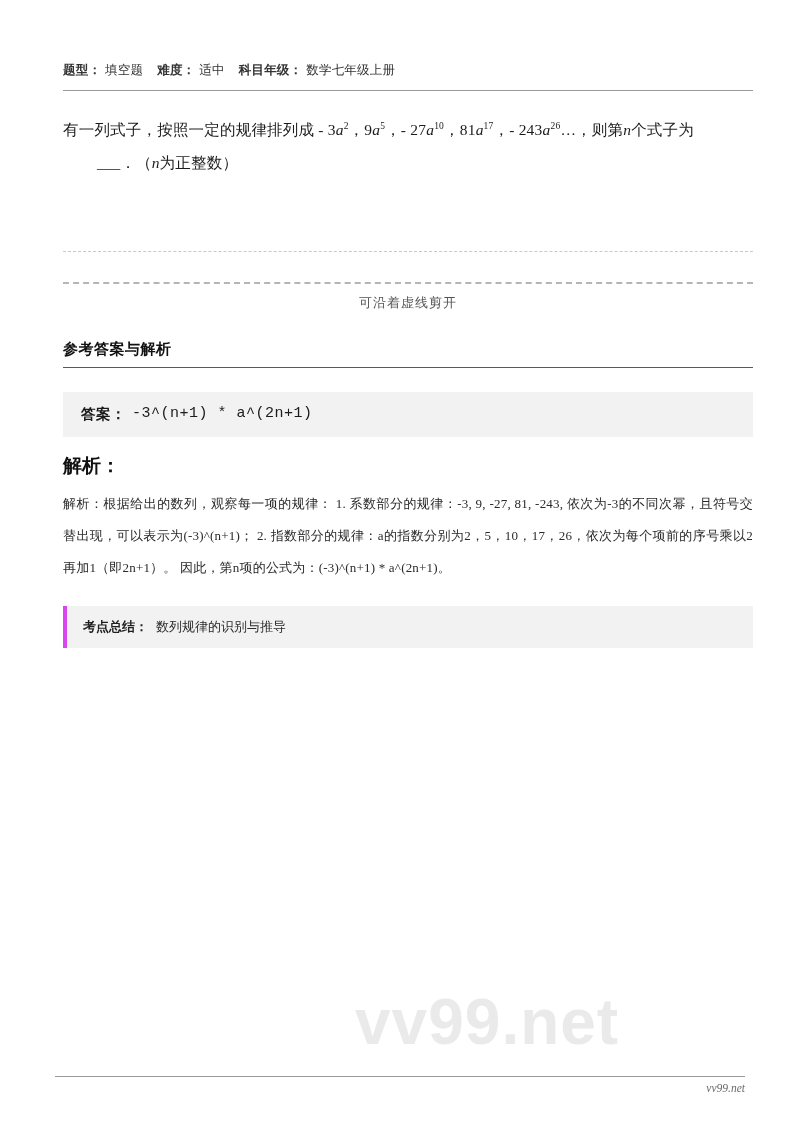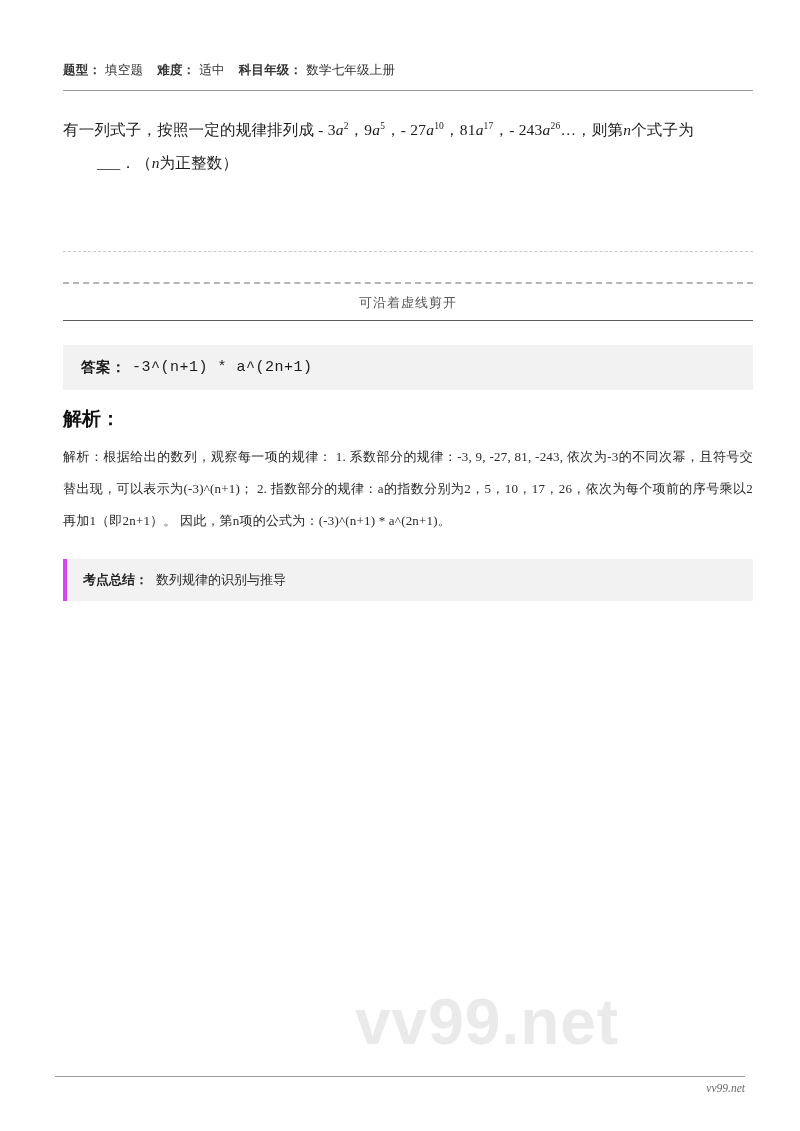--- a/index.html
+++ b/index.html
@@ -88,21 +88,21 @@
     border-top: 1.6px solid #5a5a5a;
   }
 
   .answer-box {
     margin-top: 24px;
     background: #f2f2f2;
     padding: 13px 18px;
     font-size: 14.5px;
     color: #1b1b1b;
     display: flex;
-    align-items: center;
+    align-items: flex-start;
     gap: 6px;
   }
   .answer-label {
     font-weight: bold;
     letter-spacing: 0.5px;
   }
   .answer-value {
     font-family: "Liberation Mono", monospace;
     font-size: 15px;
     letter-spacing: 0.5px;
@@ -185,20 +185,21 @@
   <div class="meta-divider"></div>
 
   <div class="question">
     <span>有一列式子，按照一定的规律排列成</span><span> <span>- 3</span><span class="it">a</span><sup>2</sup></span>，<span><span>9</span><span class="it">a</span><sup>5</sup></span>，<span><span>- 27</span><span class="it">a</span><sup>10</sup></span>，<span><span>81</span><span class="it">a</span><sup>17</sup></span>，<span><span>- 243</span><span class="it">a</span><sup>26</sup></span>…<span>，则第</span><span class="it">n</span><span>个式子为</span><span class="blank">___</span><span>．（</span><span class="it">n</span><span>为正整数）</span>
   </div>
 
   <div class="dotted-line"></div>
   <div class="cut-line"></div>
   <div class="cut-label">可沿着虚线剪开</div>
 
+  <div class="section-title">参考答案与解析</div>
   <div class="section-rule"></div>
 
   <div class="answer-box">
     <span class="answer-label">答案：</span>
     <span class="answer-value">-3^(n+1) * a^(2n+1)</span>
   </div>
 
   <div class="analysis-title">解析：</div>
   <div class="analysis-body">解析：根据给出的数列，观察每一项的规律： 1. 系数部分的规律：-3, 9, -27, 81, -243, 依次为-3的不同次幂，且符号交替出现，可以表示为(-3)^(n+1)； 2. 指数部分的规律：a的指数分别为2，5，10，17，26，依次为每个项前的序号乘以2再加1（即2n+1）。 因此，第n项的公式为：(-3)^(n+1) * a^(2n+1)。</div>
 

